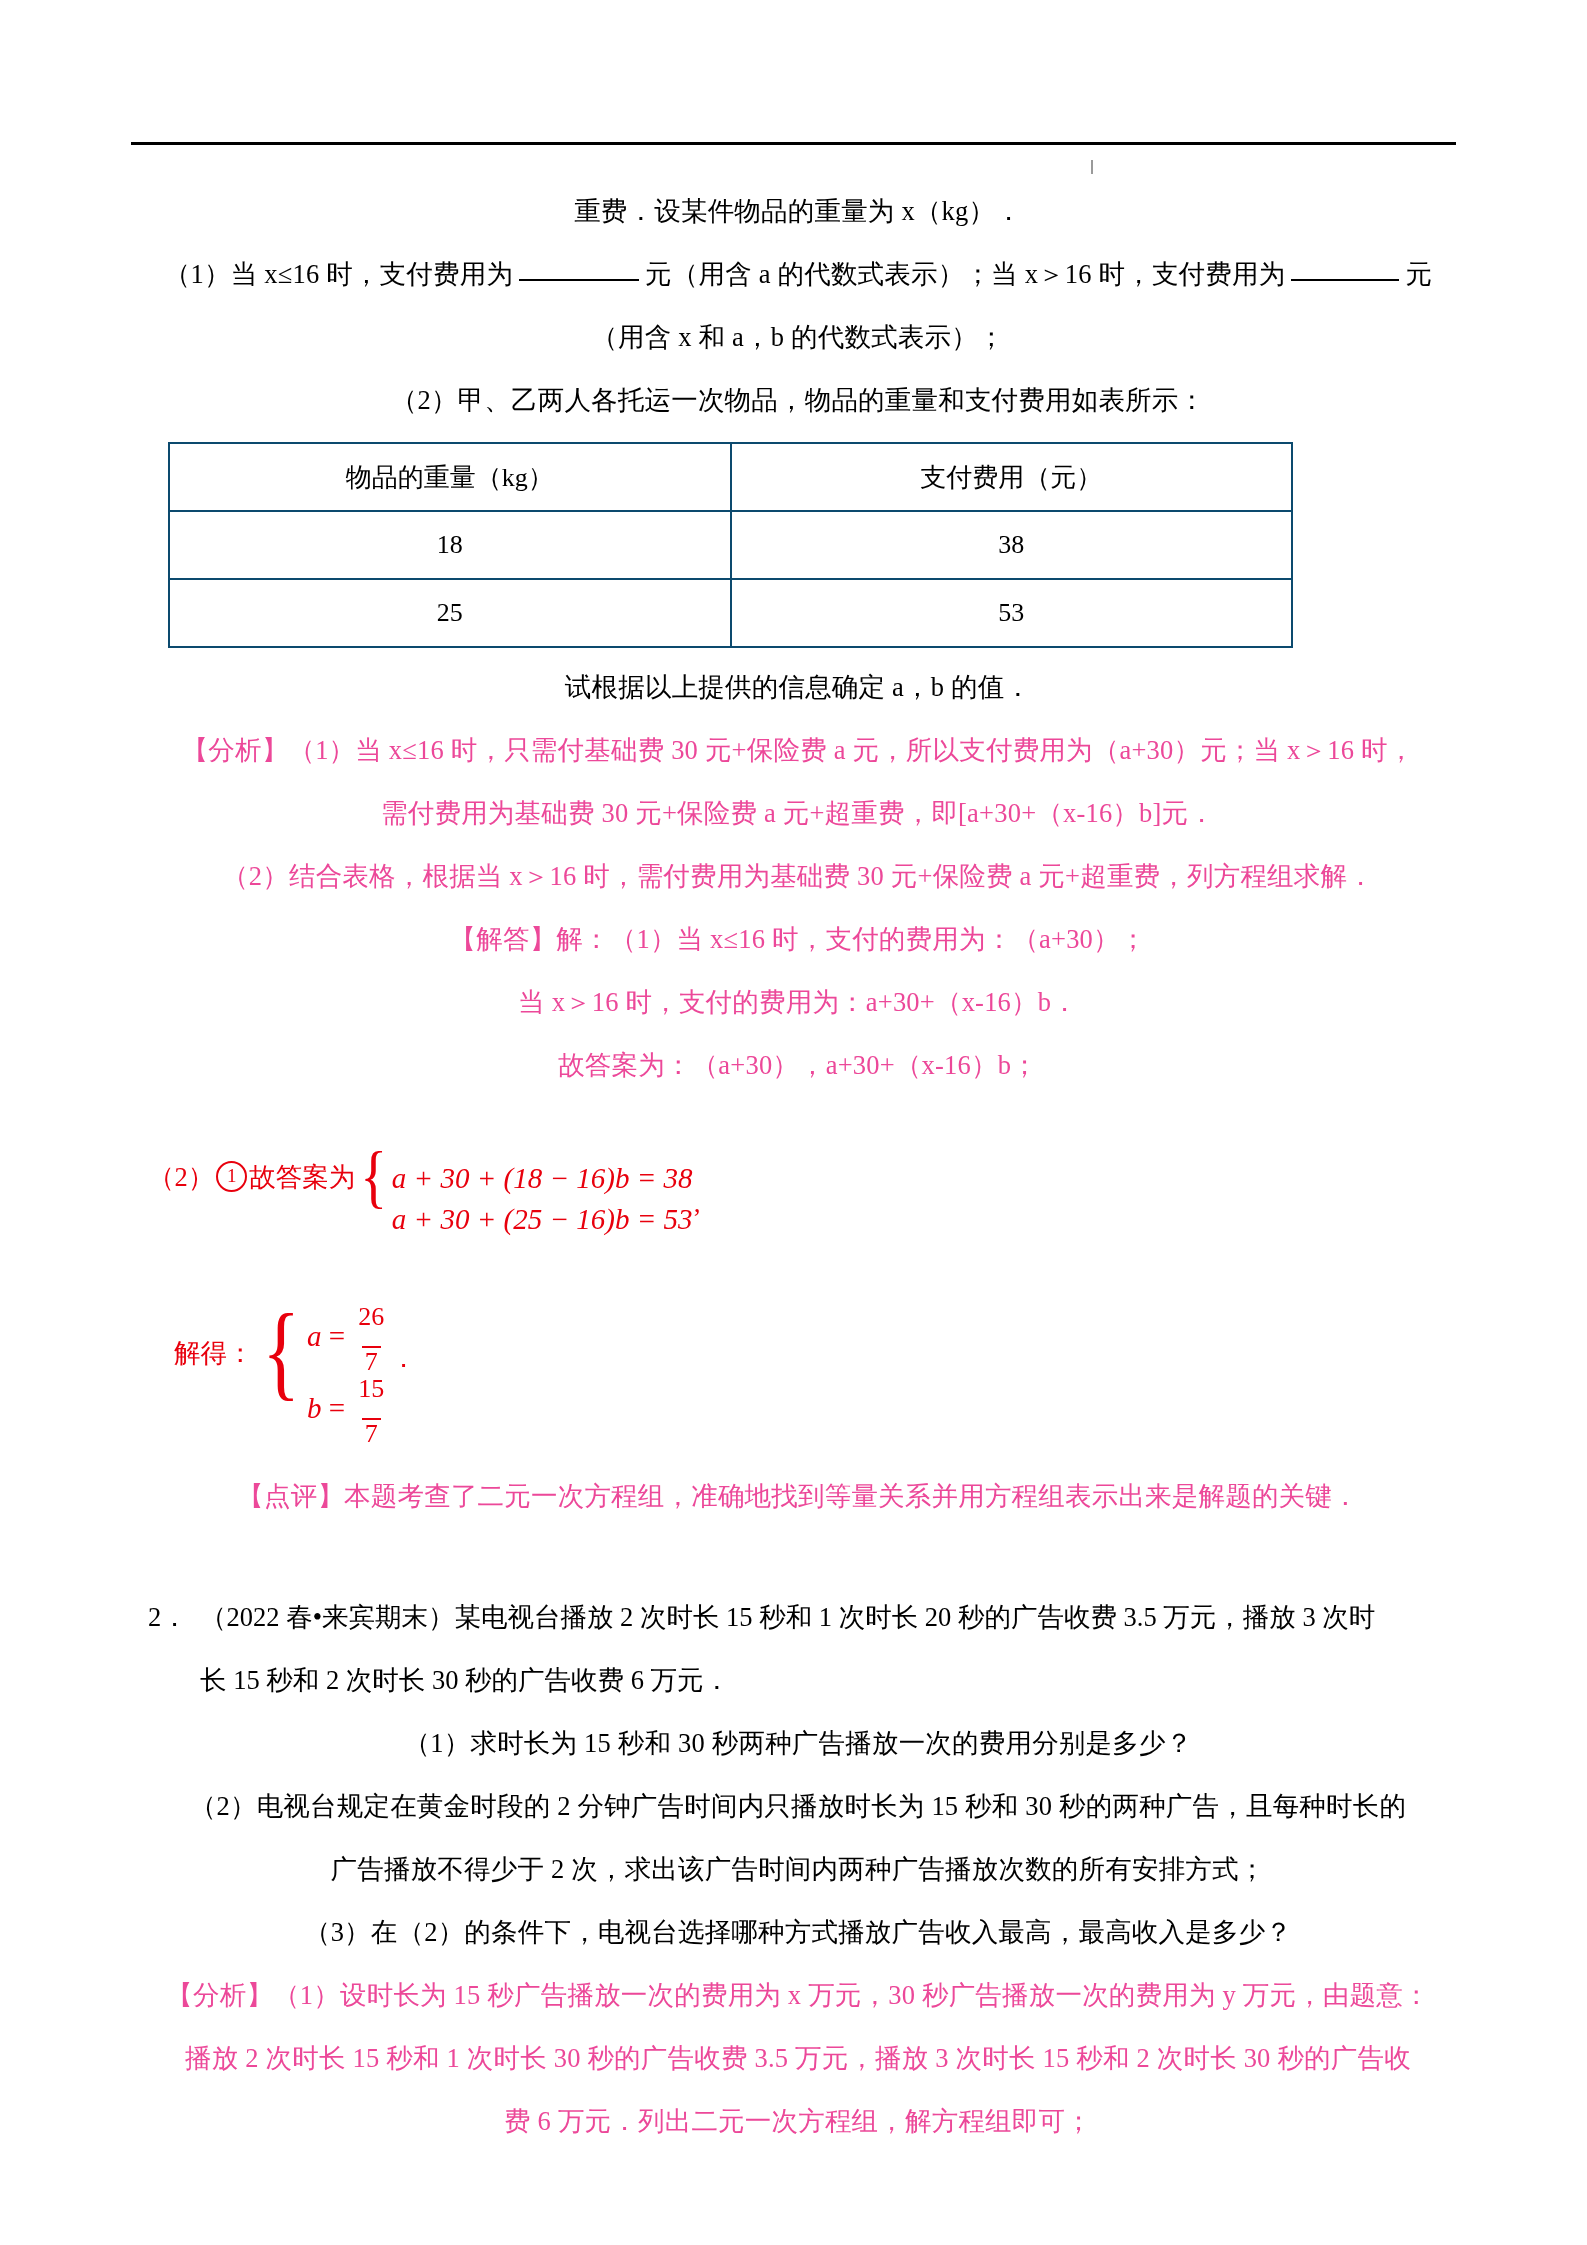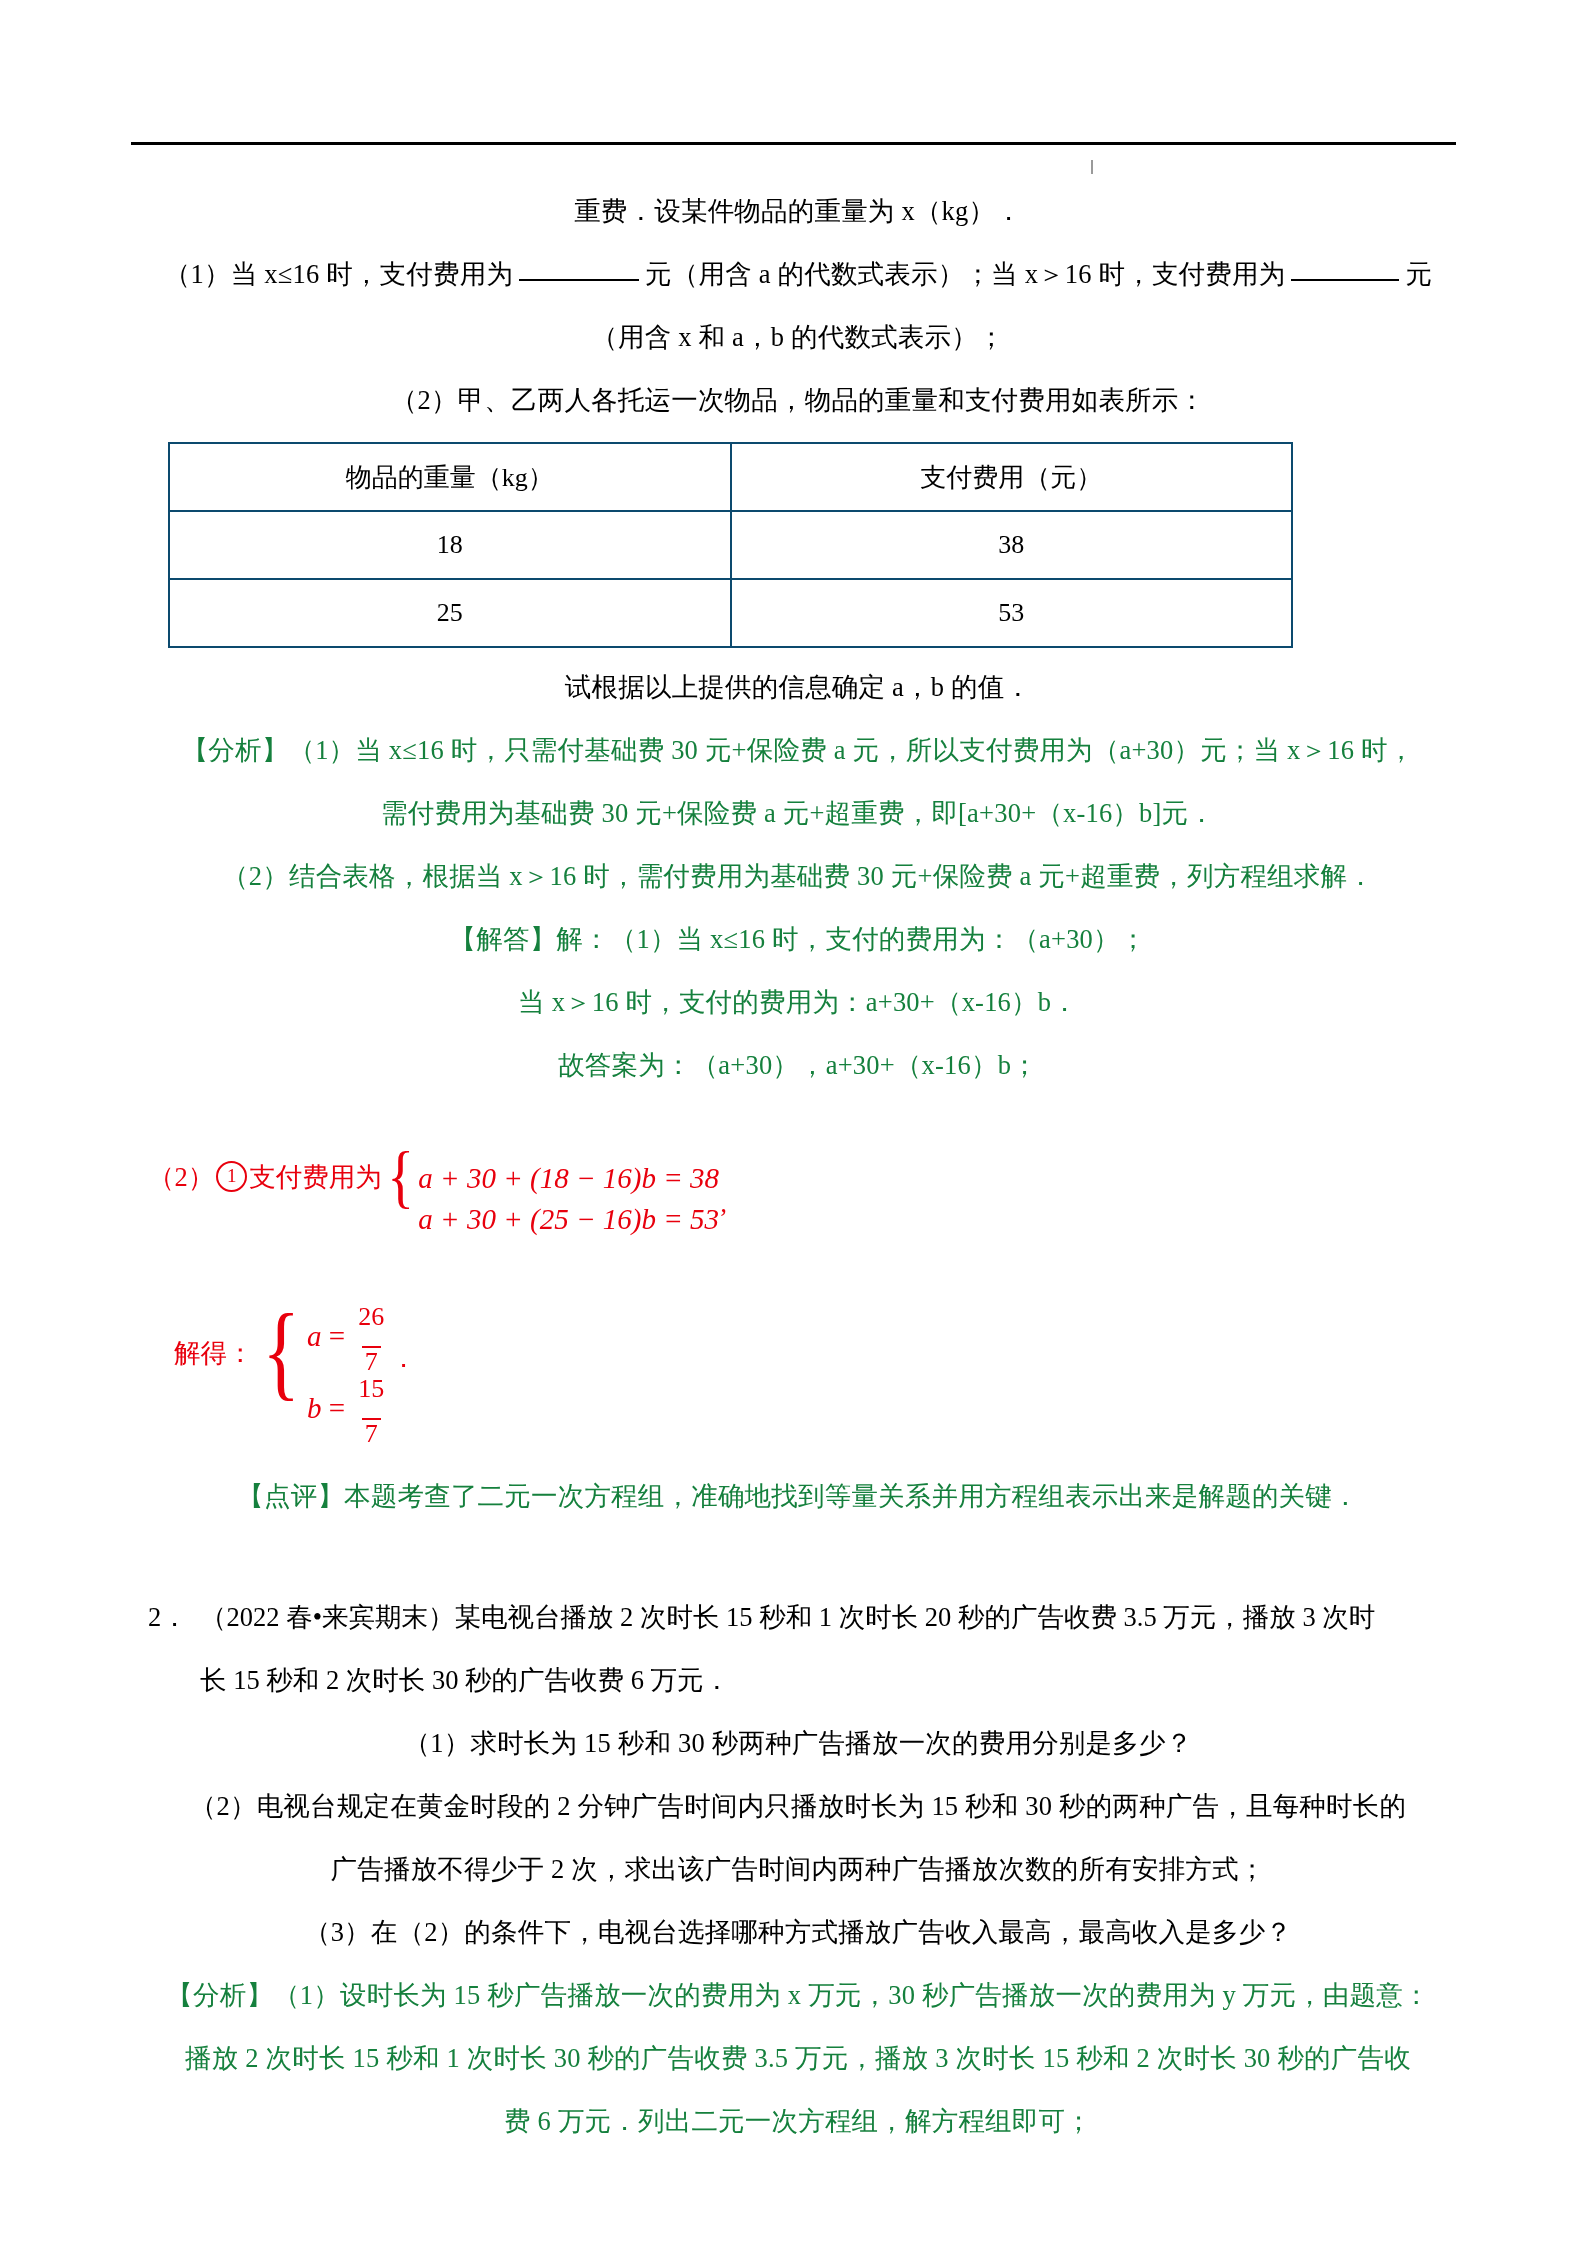--- a/index.html
+++ b/index.html
@@ -44,21 +44,21 @@
     width: 1300px;
   }
   p {
     margin: 0 0 0 0;
     font-size: 26.5px;
     line-height: 63px;
     letter-spacing: 0.2px;
     white-space: nowrap;
     text-align: center;
   }
-  .red { color: #15803d; }
+  .red { color: #ec4899; }
   .blank {
     display: inline-block;
     width: 120px;
     border-bottom: 2.4px solid currentColor;
     vertical-align: 2px;
     margin: 0 6px;
   }
   .blank-short {
     display: inline-block;
     width: 108px;
@@ -192,21 +192,21 @@
 
     <p class="red">
       <span>【解答】</span><span>解：（1）当 x≤16 时，支付的费用为：（a+30）；</span>
     </p>
     <p class="red">当 x＞16 时，支付的费用为：a+30+（x‑16）b．</p>
     <p class="red">故答案为：（a+30），a+30+（x‑16）b；</p>
 
     <div class="eqrow" style="margin-top:16px;">
       <span>（2）</span>
       <span class="circnum">1</span>
-      <span>支付费用为</span>
+      <span>故答案为</span>
       <span class="brace">{</span>
       <span class="eqstack">
         <span class="eq mi">a + 30 + (18 − 16)b = 38</span>
         <span class="eq mi">a + 30 + (25 − 16)b = 53</span>
       </span>
       <span style="align-self:flex-end; padding-bottom:6px;">’</span>
     </div>
 
     <div class="eqrow" style="margin-top:18px;">
       <span style="padding-left:26px;text-align:right;">解得：</span>

